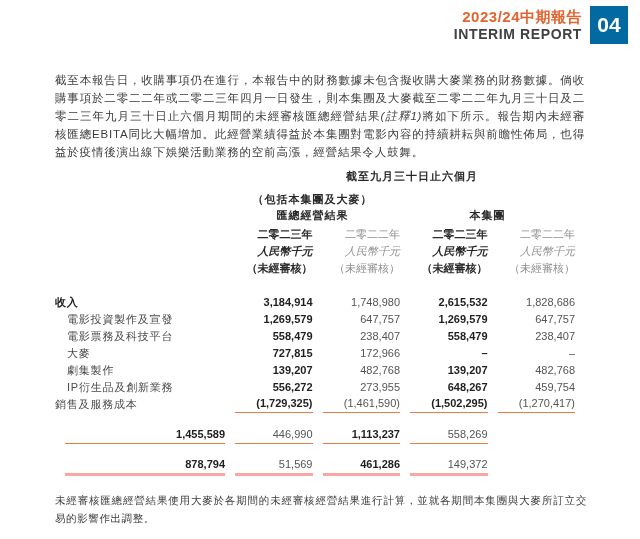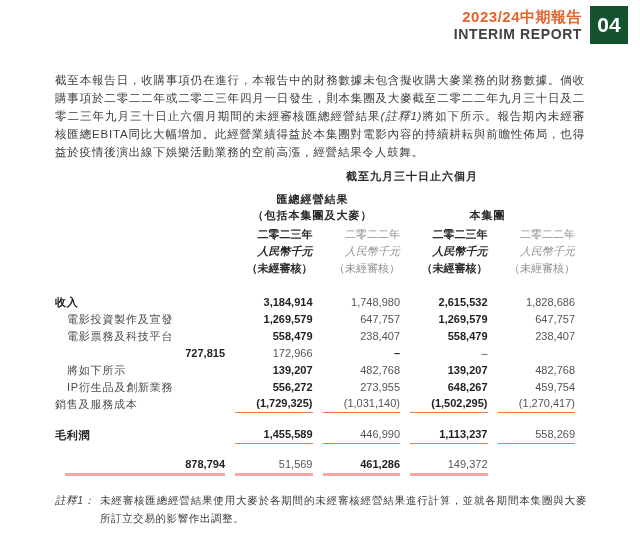--- a/index.html
+++ b/index.html
@@ -15,21 +15,21 @@
 
   
   .hdr {
     position:absolute; top:6px; right:12px;
     display:flex; align-items:center; gap:8px;
   }
   .hdr-titles { text-align:right; line-height:1.2; }
   .hdr-zh { color:#e2642f; font-weight:bold; font-size:15px; letter-spacing:0.5px; }
   .hdr-en { color:#414042; font-weight:bold; font-size:14px; letter-spacing:0.6px; }
   .hdr-num {
-    width:38px; height:38px; background:#14532d; color:#fff;
+    width:38px; height:38px; background:#0369a1; color:#fff;
     font-weight:bold; font-size:21px;
     display:flex; align-items:center; justify-content:center;
   }
 
   
   .para {
     position:absolute; top:71px; left:55px; width:530px;
     font-size:11.5px; line-height:18px; letter-spacing:0.8px;
     text-align:justify; color:#3d3d3d;
   }
@@ -96,22 +96,22 @@
   <div class="tbl">
 
     <div class="grid-row">
       <div></div>
       <div class="period-head">截至九月三十日止六個月</div>
     </div>
 
     <div class="grid-row">
       <div></div>
       <div class="group-left">
+        <div>（包括本集團及大麥）</div>
         <div>匯總經營結果</div>
-        <div>（包括本集團及大麥）</div>
       </div>
       <div class="group-right">本集團</div>
     </div>
 
     <div class="grid-row colheads">
       <div></div>
       <div class="colhead ch-2023">
         <div>二零二三年</div>
         <div class="unit">人民幣千元</div>
         <div>（未經審核）</div>
@@ -153,66 +153,65 @@
 
       <div class="trow">
         <div class="lbl indent">電影票務及科技平台</div>
         <div class="v c23">558,479</div>
         <div class="v c22">238,407</div>
         <div class="v c23">558,479</div>
         <div class="v c22">238,407</div>
       </div>
 
       <div class="trow">
+        <div class="lbl indent">大麥</div>
         <div class="v c23">727,815</div>
         <div class="v c22">172,966</div>
         <div class="v c23">–</div>
         <div class="v c22">–</div>
       </div>
 
       <div class="trow">
-        <div class="lbl indent">將如下所示</div>
+        <div class="lbl indent">劇集製作</div>
         <div class="v c23">139,207</div>
         <div class="v c22">482,768</div>
         <div class="v c23">139,207</div>
         <div class="v c22">482,768</div>
       </div>
 
       <div class="trow">
         <div class="lbl indent">IP衍生品及創新業務</div>
         <div class="v c23">556,272</div>
         <div class="v c22">273,955</div>
         <div class="v c23">648,267</div>
         <div class="v c22">459,754</div>
       </div>
 
       <div class="trow rule">
         <div class="lbl">銷售及服務成本</div>
         <div class="v c23">(1,729,325)</div>
-        <div class="v c22">(1,031,140)</div>
+        <div class="v c22">(1,461,590)</div>
         <div class="v c23">(1,502,295)</div>
         <div class="v c22">(1,270,417)</div>
       </div>
 
       <div class="trow rule gap">
-        <div class="lbl bold">毛利潤</div>
         <div class="v c23">1,455,589</div>
         <div class="v c22">446,990</div>
         <div class="v c23">1,113,237</div>
         <div class="v c22">558,269</div>
       </div>
 
       <div class="trow rule-thick gap">
         <div class="v c23">878,794</div>
         <div class="v c22">51,569</div>
         <div class="v c23">461,286</div>
         <div class="v c22">149,372</div>
       </div>
 
     </div>
   </div>
 
   <div class="footnote">
-    <span class="fn-label">註釋1：</span>
     <span class="fn-text">未經審核匯總經營結果使用大麥於各期間的未經審核經營結果進行計算，並就各期間本集團與大麥所訂立交易的影響作出調整。</span>
   </div>
 
 </div>
 
 </body></html>

